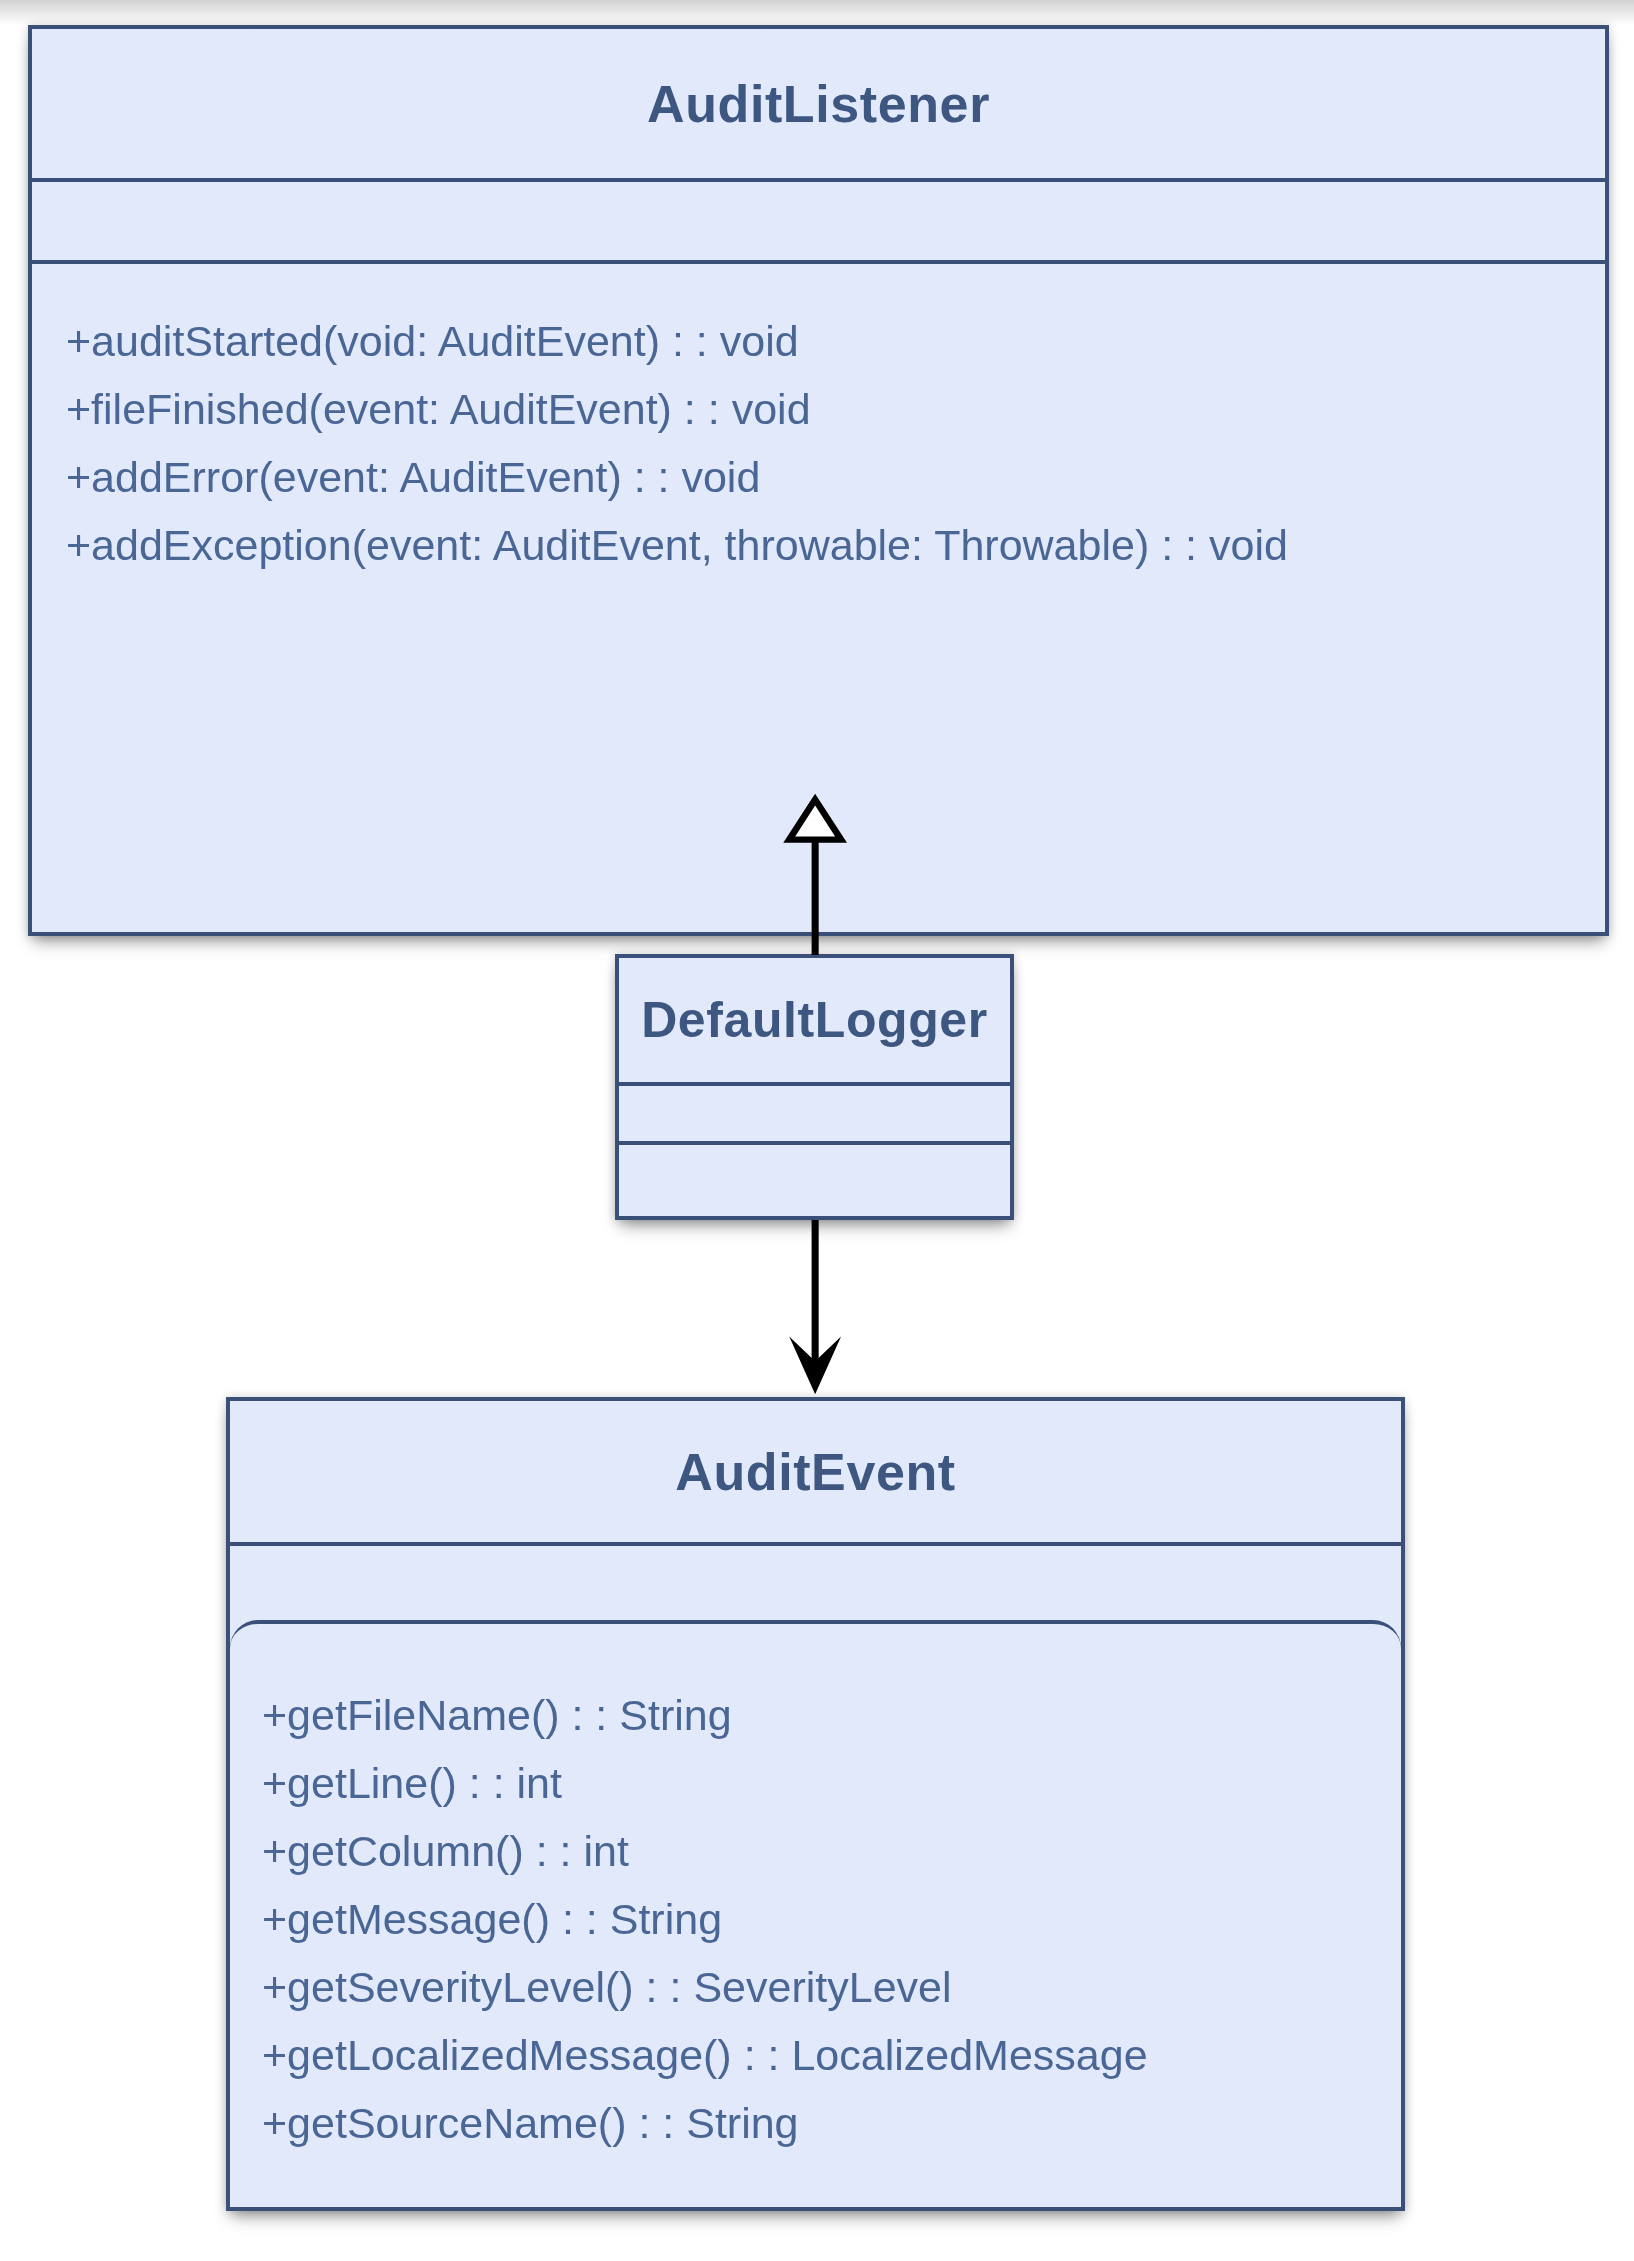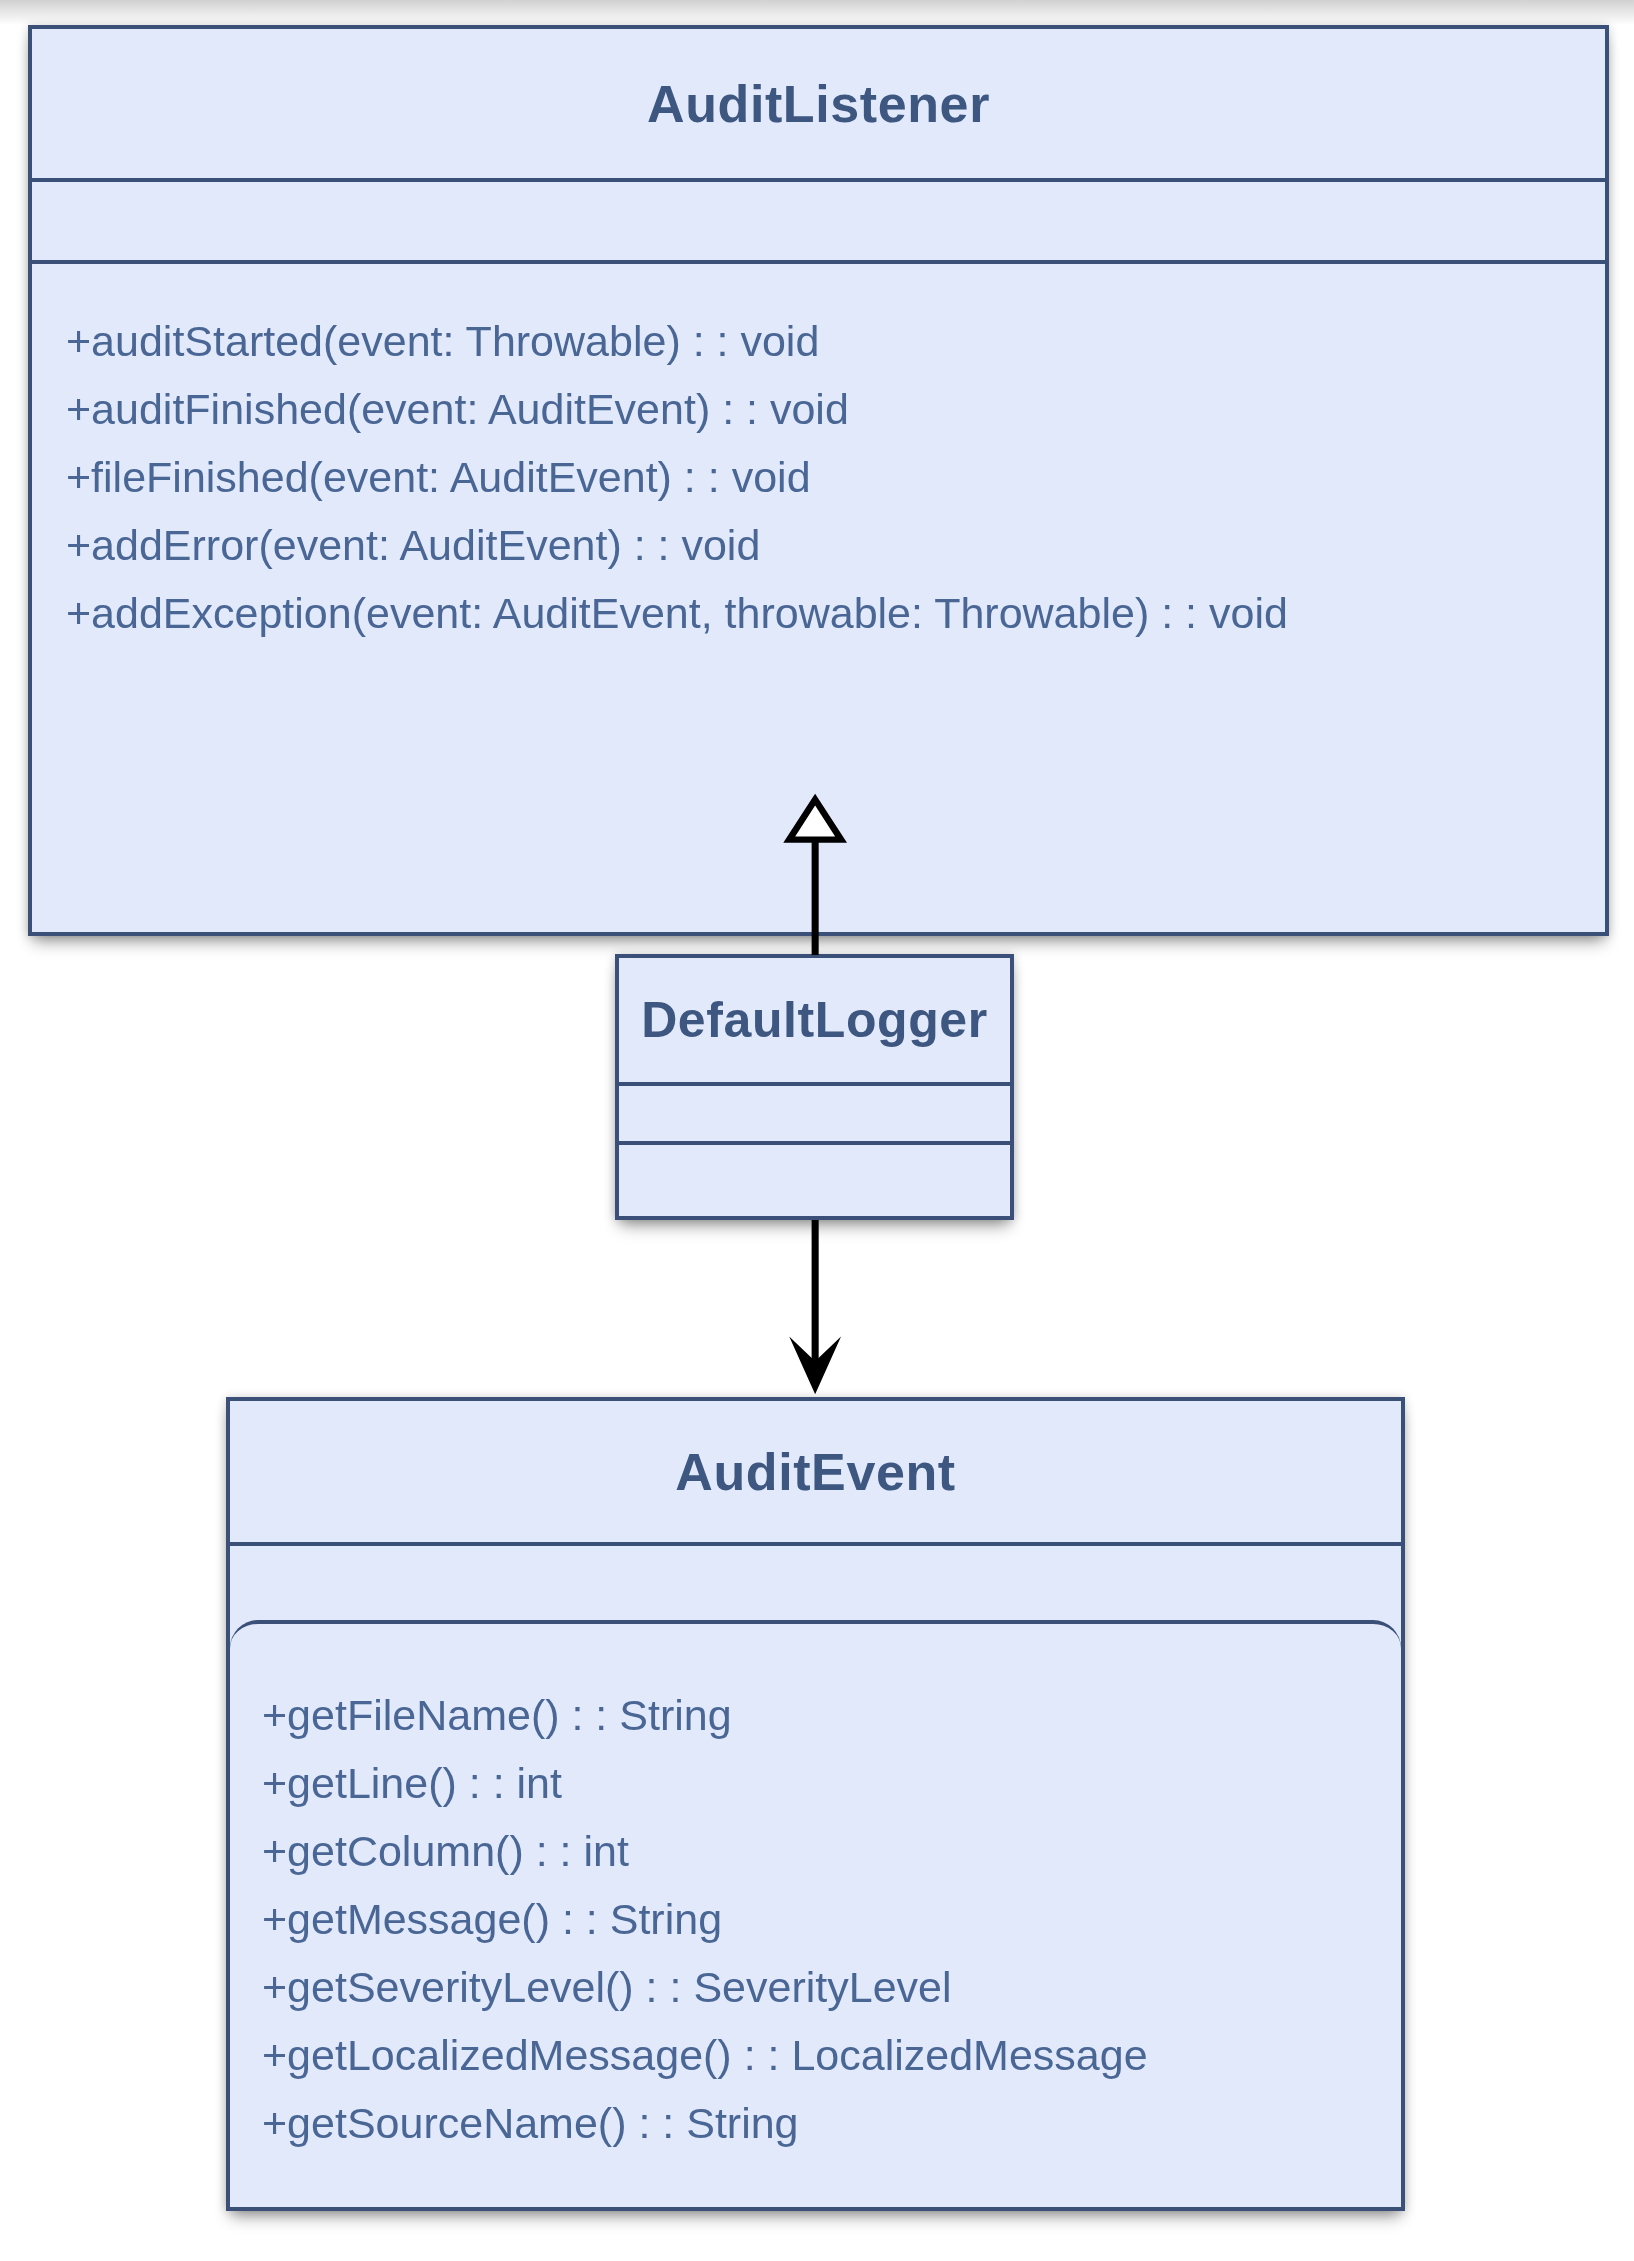--- a/index.html
+++ b/index.html
@@ -68,22 +68,21 @@
 <div class="canvas">
 
   <div class="top-shade"></div>
 
   <section class="uml-class" id="cls-auditlistener">
     <header class="title">
       <span>AuditListener</span>
     </header>
     <div class="attrs"></div>
     <div class="methods">
-      <div class="m">+auditStarted(event: Throwable) : : void</div>
-      <div class="m">+auditFinished(event: AuditEvent) : : void</div>
+      <div class="m">+auditStarted(void: AuditEvent) : : void</div>
       <div class="m">+fileFinished(event: AuditEvent) : : void</div>
       <div class="m">+addError(event: AuditEvent) : : void</div>
       <div class="m">+addException(event: AuditEvent, throwable: Throwable) : : void</div>
     </div>
   </section>
 
   <section class="uml-class" id="cls-defaultlogger">
     <header class="title">
       <span>DefaultLogger</span>
     </header>

